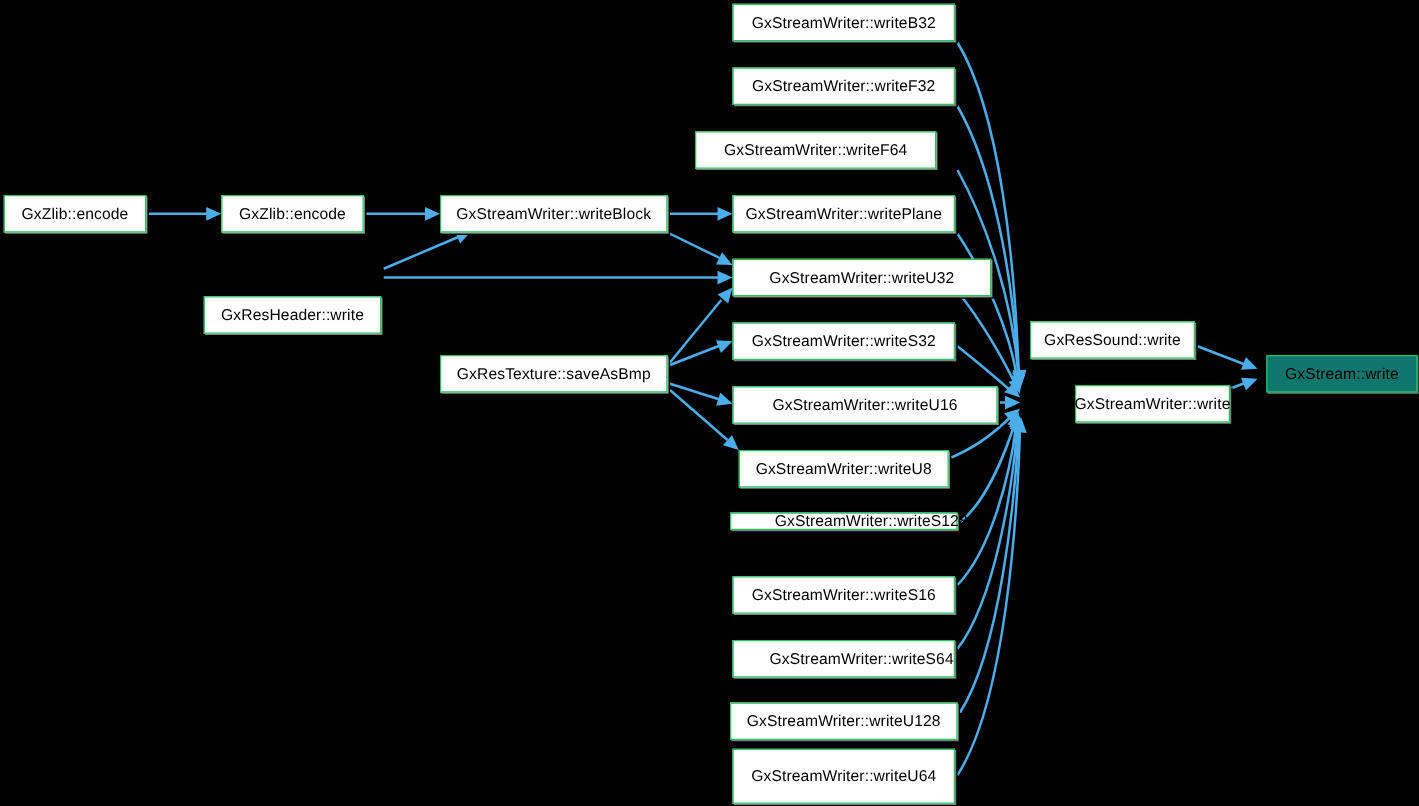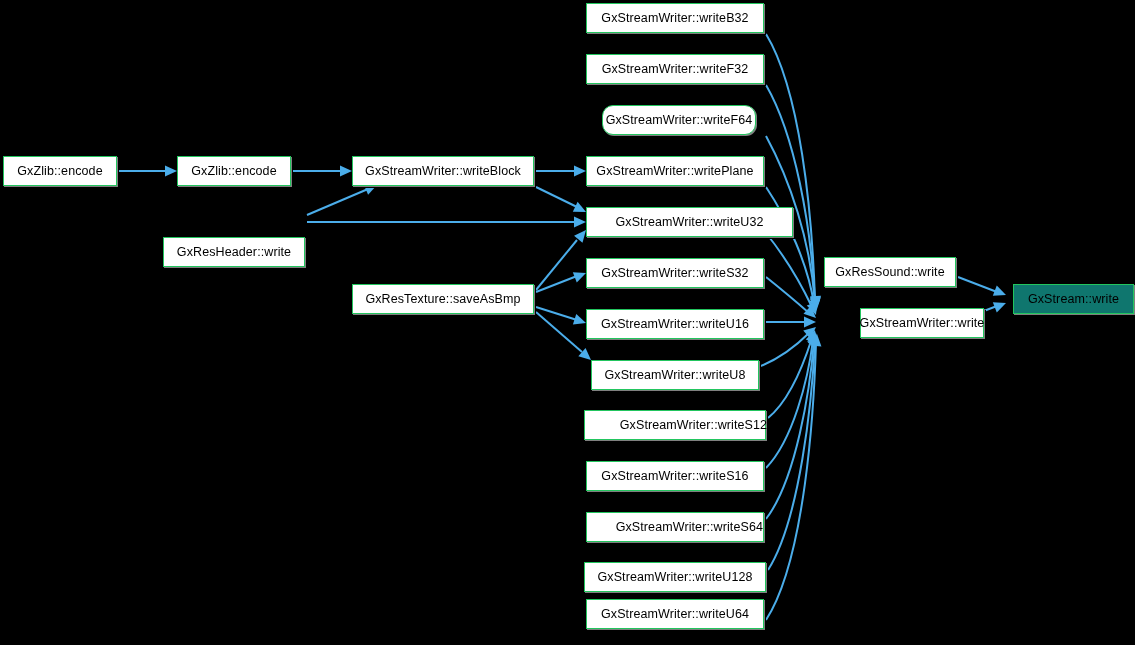--- a/index.html
+++ b/index.html
@@ -104,51 +104,51 @@
       <polygon points="0,0 -12,-5.5 -12,5.5" fill="#4badea" transform="translate(1006,303) rotate(-21)"></polygon>
     </svg>
 
   <div id="node-layer">
       <div class="node" style="left: 586px; top: 3px; width: 178px; height: 30px;">
         <span class="node-label">GxStreamWriter::writeB32</span>
       </div>
       <div class="node" style="left: 586px; top: 54px; width: 178px; height: 30px;">
         <span class="node-label">GxStreamWriter::writeF32</span>
       </div>
-      <div class="node" style="left: 602px; top: 105px; width: 154px; height: 30px; border-radius: 11px;">
+      <div class="node" style="left: 556px; top: 105px; width: 193px; height: 30px;">
         <span class="node-label">GxStreamWriter::writeF64</span>
       </div>
       <div class="node" style="left: 586px; top: 156px; width: 178px; height: 30px; justify-content: center;">
         <span class="node-label">GxStreamWriter::writePlane</span>
       </div>
       <div class="node" style="left: 586px; top: 207px; width: 207px; height: 30px; justify-content: center;">
         <span class="node-label">GxStreamWriter::writeU32</span>
       </div>
       <div class="node" style="left: 586px; top: 258px; width: 178px; height: 30px;">
         <span class="node-label">GxStreamWriter::writeS32</span>
       </div>
-      <div class="node" style="left: 586px; top: 309px; width: 178px; height: 30px;">
+      <div class="node" style="left: 586px; top: 309px; width: 212px; height: 30px;">
         <span class="node-label">GxStreamWriter::writeU16</span>
       </div>
       <div class="node" style="left: 591px; top: 360px; width: 168px; height: 30px;">
         <span class="node-label">GxStreamWriter::writeU8</span>
       </div>
-      <div class="node" style="left: 584px; top: 410px; width: 182px; height: 30px; padding-left: 44px;">
+      <div class="node" style="left: 584px; top: 410px; width: 182px; height: 14px; padding-left: 44px;">
         <span class="node-label">GxStreamWriter::writeS128</span>
       </div>
       <div class="node" style="left: 586px; top: 461px; width: 178px; height: 30px;">
         <span class="node-label">GxStreamWriter::writeS16</span>
       </div>
       <div class="node" style="left: 586px; top: 512px; width: 178px; height: 30px; justify-content: flex-end;">
         <span class="node-label">GxStreamWriter::writeS64</span>
       </div>
       <div class="node" style="left: 584px; top: 562px; width: 182px; height: 30px;">
         <span class="node-label">GxStreamWriter::writeU128</span>
       </div>
-      <div class="node" style="left: 586px; top: 599px; width: 178px; height: 30px;">
+      <div class="node" style="left: 586px; top: 599px; width: 178px; height: 44px;">
         <span class="node-label">GxStreamWriter::writeU64</span>
       </div>
       <div class="node" style="left: 3px; top: 156px; width: 114px; height: 30px;">
         <span class="node-label">GxZlib::encode</span>
       </div>
       <div class="node" style="left: 177px; top: 156px; width: 114px; height: 30px;">
         <span class="node-label">GxZlib::encode</span>
       </div>
       <div class="node" style="left: 163px; top: 207px; width: 142px; height: 30px; margin-top: 30px;">
         <span class="node-label">GxResHeader::write</span>

